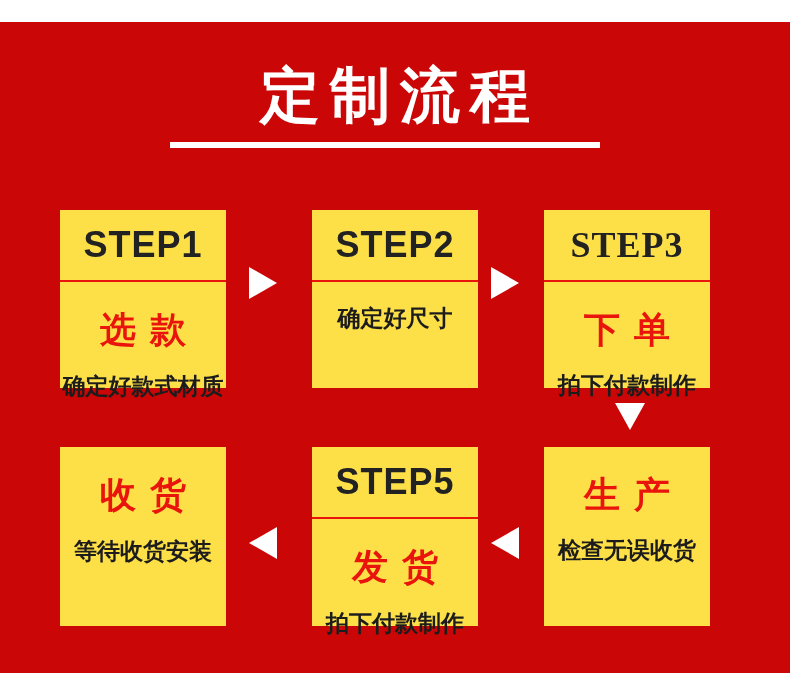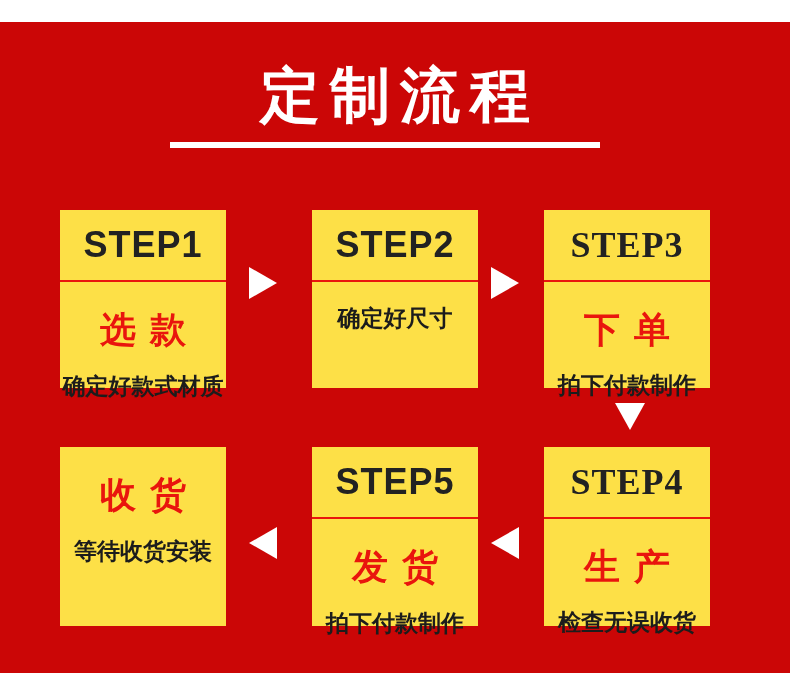--- a/index.html
+++ b/index.html
@@ -136,21 +136,20 @@
 
   <div class="card row1 col3">
     <div class="card-top">STEP3</div>
     <div class="card-word">下单</div>
     <div class="card-desc">拍下付款制作</div>
   </div>
 
   <div class="arr arr-down arr-d1"></div>
 
   <div class="card row2 col3">
-    <div class="card-top">STEP4</div>
     <div class="card-word">生产</div>
     <div class="card-desc">检查无误收货</div>
   </div>
 
   <div class="arr arr-left arr-l1"></div>
 
   <div class="card row2 col2">
     <div class="card-top">STEP5</div>
     <div class="card-word">发货</div>
     <div class="card-desc">拍下付款制作</div>

